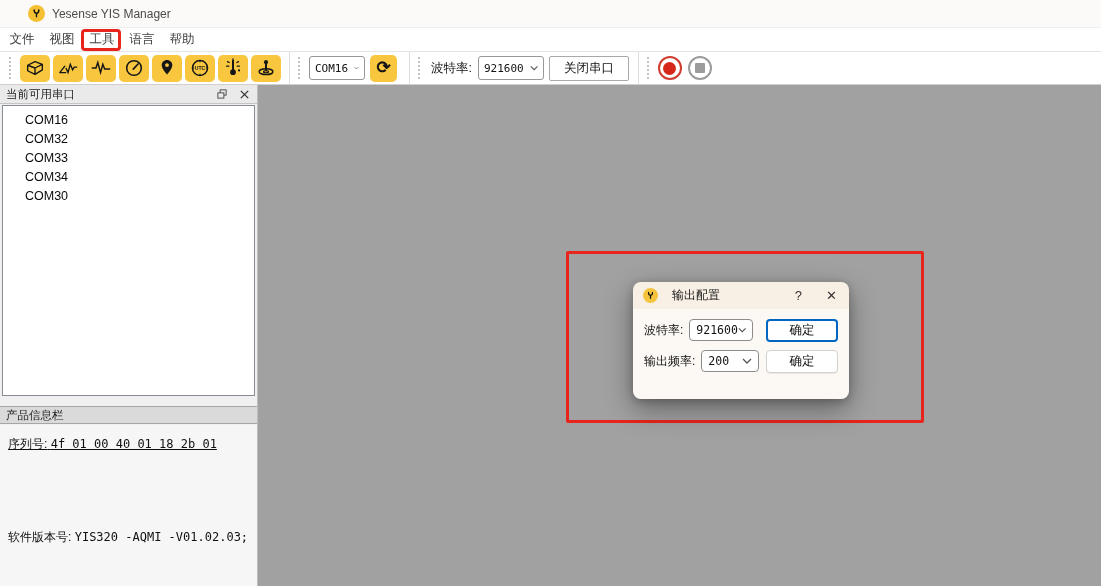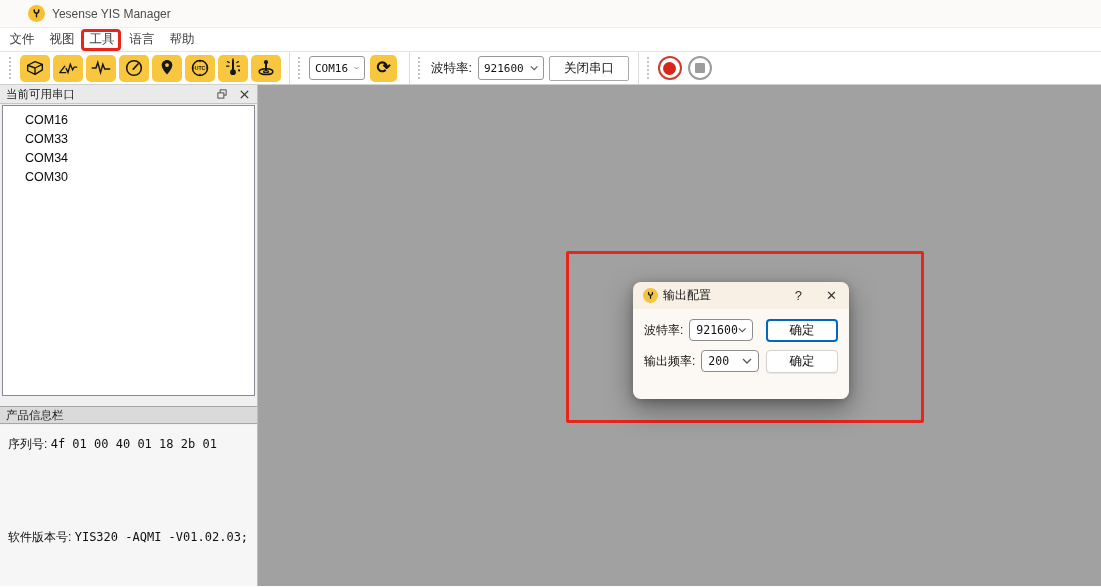--- a/index.html
+++ b/index.html
@@ -39,33 +39,33 @@
   .left { width:258px; background:#f0f0f0; border-right:1px solid #bdbdbd; position:relative; }
   .ports-header { position:absolute; top:0; left:0; right:0; height:19px; background:#eaeaea; border-bottom:1px solid #c4c4c4; display:flex; align-items:center; padding:0 6px; font-size:11.5px; color:#1c1c1c; }
   .ph-icons { margin-left:auto; display:flex; align-items:center; gap:10px; }
   .ph-icons .icon { width:13px; height:13px; display:flex; align-items:center; justify-content:center; color:#333; cursor:pointer; }
   .ports-list { position:absolute; top:20px; left:2px; width:253px; height:291px; background:#fff; border:1px solid #868b94; padding-top:5px; overflow:hidden; }
   .port-item { height:19px; line-height:19px; padding-left:22px; font-size:12.5px; color:#0a0a0a; cursor:pointer; }
   .info-header { position:absolute; top:321px; left:0; right:0; height:18px; background:#dadada; border-top:1px solid #a6a6a6; border-bottom:1px solid #a6a6a6; display:flex; align-items:center; padding:0 6px; font-size:11.5px; color:#1c1c1c; }
   .info-body { position:absolute; top:340px; left:0; right:0; bottom:0; background:#f6f6f6; }
   .info-line { position:absolute; left:8px; white-space:nowrap; font-size:12px; color:#101010; }
   .info-line .mono { font-family:"DejaVu Sans Mono", monospace; font-size:12px; }
-  .line-serial { top:11px; }
+  .line-serial { top:11px;text-decoration:underline; }
   .line-version { top:104px; }
 
   .workspace { flex:1; background:#a1a1a1; position:relative; }
 
   
   .red-rect { position:absolute; left:308px; top:166px; width:358px; height:172px; border:3px solid #e8251d; border-radius:2px; pointer-events:none; }
 
   
   .dialog { position:absolute; left:375px; top:197px; width:216px; border-radius:8px; box-shadow:0 10px 28px rgba(0,0,0,.38), 0 2px 8px rgba(0,0,0,.22); }
   .dlg-titlebar { height:27px; background:#f8f0e5; border-radius:8px 8px 0 0; display:flex; align-items:center; padding:0 10px; }
   .dlg-logo { width:15px; height:15px; border-radius:50%; background:#f3c43c; display:flex; align-items:center; justify-content:center; }
-  .dlg-title { margin-left:5px; font-size:12px; color:#161616; }
+  .dlg-title { margin-left:14px; font-size:12px; color:#161616; }
   .dlg-help { margin-left:auto; font-size:13px; color:#333; cursor:pointer; padding:0 6px; }
   .dlg-close { margin-left:16px; font-size:13px; color:#333; cursor:pointer; padding:0 2px; }
   .dlg-body { background:#fcf9f4; border-radius:0 0 8px 8px; padding:9px 11px 11px 11px; }
   .dlg-row { display:flex; align-items:center; height:24px; margin-bottom:7px; }
   .dlg-row:last-child { margin-bottom:15px; }
   .dlg-label { font-size:12px; color:#111; white-space:nowrap; }
   .dlg-combo { background:#fff; border:1px solid #8c8c8c; border-radius:4px; height:22px; display:inline-flex; align-items:center; justify-content:space-between; padding:0 6px; margin-left:6px; cursor:pointer; }
   .dlg-combo .val { font-size:11.5px; font-family:"DejaVu Sans Mono", monospace; color:#111; }
   .combo-w1 { width:64px; }
   .combo-w2 { width:58px; }
@@ -199,20 +199,21 @@
         </span>
         <span class="icon">
           <svg width="11" height="11" viewBox="0 0 12 12" stroke="#333" stroke-width="1.4">
               <path d="M2 2 L10 10 M10 2 L2 10"></path>
             </svg>
         </span>
       </span>
     </div>
     <div class="ports-list">
       <div class="port-item">COM16</div>
+      <div class="port-item">COM32</div>
       <div class="port-item">COM33</div>
       <div class="port-item">COM34</div>
       <div class="port-item">COM30</div>
     </div>
     <div class="info-header">
       <span>产品信息栏</span>
     </div>
     <div class="info-body">
       <div class="info-line line-serial">
         <span>序列号:</span>

